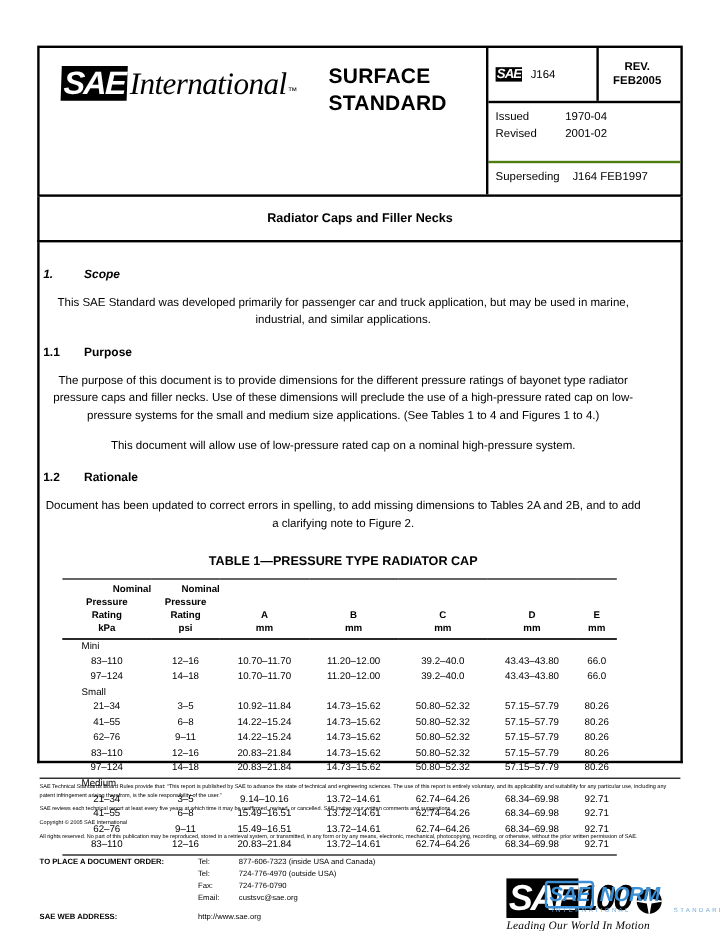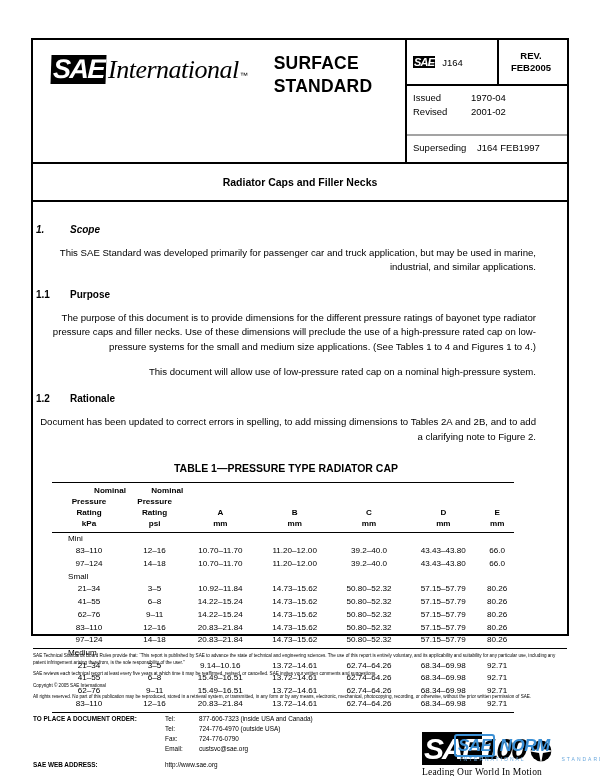--- a/index.html
+++ b/index.html
@@ -123,21 +123,21 @@
     font-weight: bold;
     font-size: 9.5px;
     line-height: 1.25;
     padding-right: 4px;
     border-radius: 15px;
   }
   .hr-row2 {
     height: 50px;
     box-sizing: border-box;
     padding: 5px 0 0 6px;
-    border-bottom: 2px solid #a3a3a3;
+    border-bottom: 2px solid #4d7c0f;
     font-size: 9.5px;
   }
   .hr-row2 .line {
     display: flex;
     line-height: 1.45;
   }
   .hr-row2 .lbl { width: 58px; }
   .hr-row3 {
     flex: 1;
     box-sizing: border-box;
@@ -188,21 +188,21 @@
     font-weight: bold;
     margin-top: 14px;
     display: flex;
   }
   .sec-head.italic { font-style: italic; }
   .sec-head .num { width: 34px; }
   p.body-text {
     font-size: 9.6px;
     line-height: 1.5;
     margin: 11px 0 0 0;
-    text-align: right;
+    text-align: center;
   }
 
   
   .table-title {
     text-align: center;
     font-weight: bold;
     font-size: 10.5px;
     margin-top: 18px;
   }
   table.data {
@@ -287,20 +287,21 @@
     line-height: 1;
     white-space: nowrap;
   }
   .logo100 .big .mark {
     background: #000;
     color: #fff;
     padding: 0 2px;
   }
   .logo100 .tag {
     font-family: "Liberation Serif", serif;
+    font-style: italic;
     font-size: 9.5px;
     margin-top: 3px;
     letter-spacing: 0.2px;
     white-space: nowrap;
   }
   .star {
     position: absolute;
     right: 18px;
     top: 4px;
     width: 26px;

